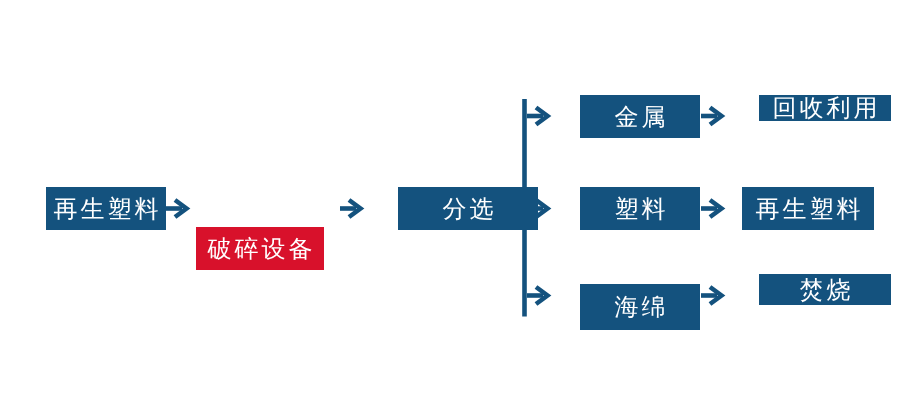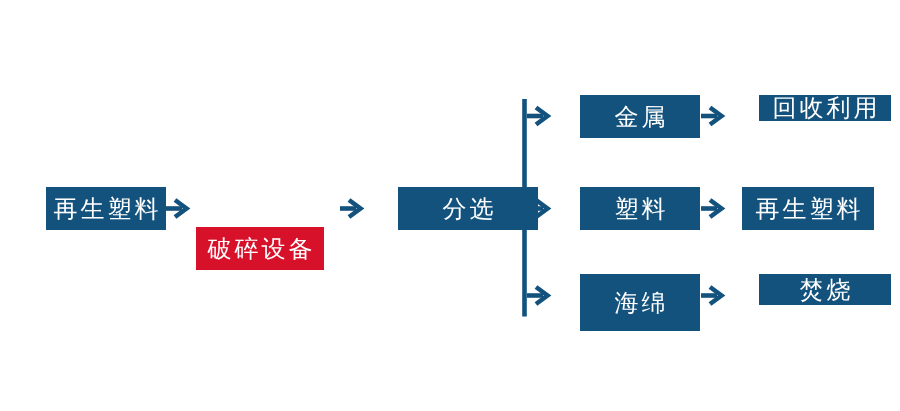--- a/index.html
+++ b/index.html
@@ -74,17 +74,17 @@
   <div class="node blue" style="left:385px;top:187px;width:140px;height:43px;">分选</div>
 
   <div class="node blue" style="left:567px;top:95px;width:120px;height:43px;">金属</div>
 
   <div class="node blue" style="left:746px;top:95px;width:132px;height:26px;">回收利用</div>
 
   <div class="node blue" style="left:567px;top:187px;width:120px;height:43px;">塑料</div>
 
   <div class="node blue" style="left:729px;top:187px;width:132px;height:43px;">再生塑料</div>
 
-  <div class="node blue" style="left:567px;top:274px;width:120px;height:57px;">海绵</div>
+  <div class="node blue" style="left:567px;top:284px;width:120px;height:46px;">海绵</div>
 
   <div class="node blue" style="left:746px;top:274px;width:132px;height:31px;">焚烧</div>
 
 </div>
 
 </body></html>

